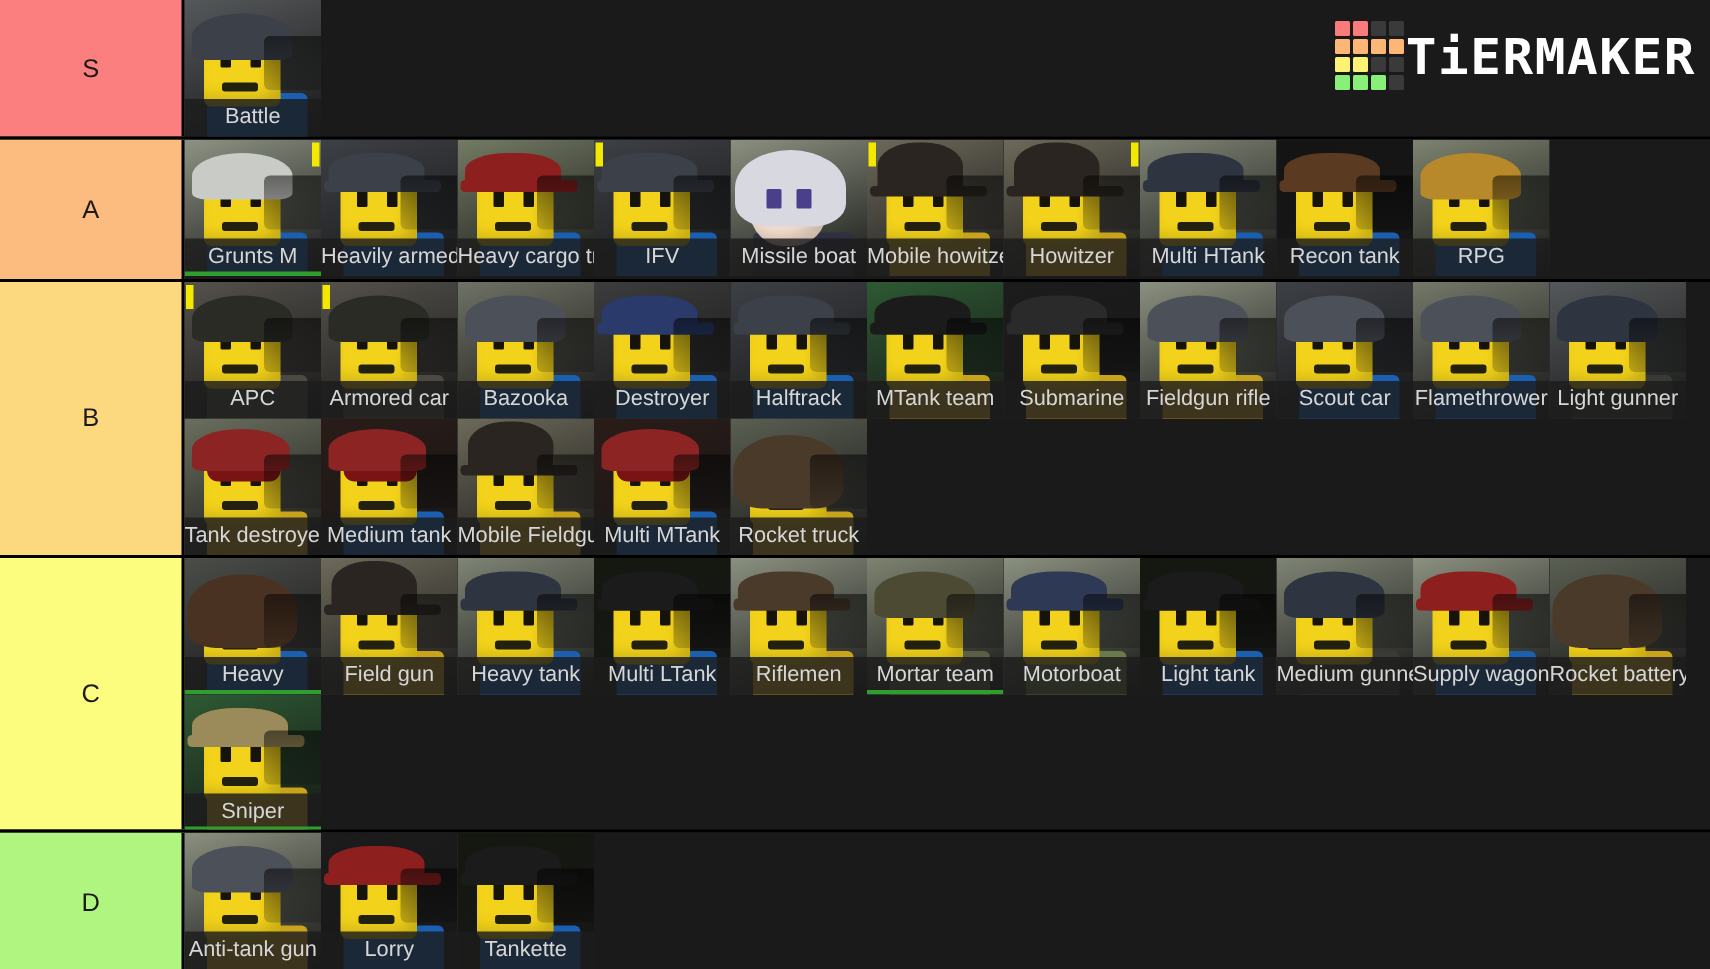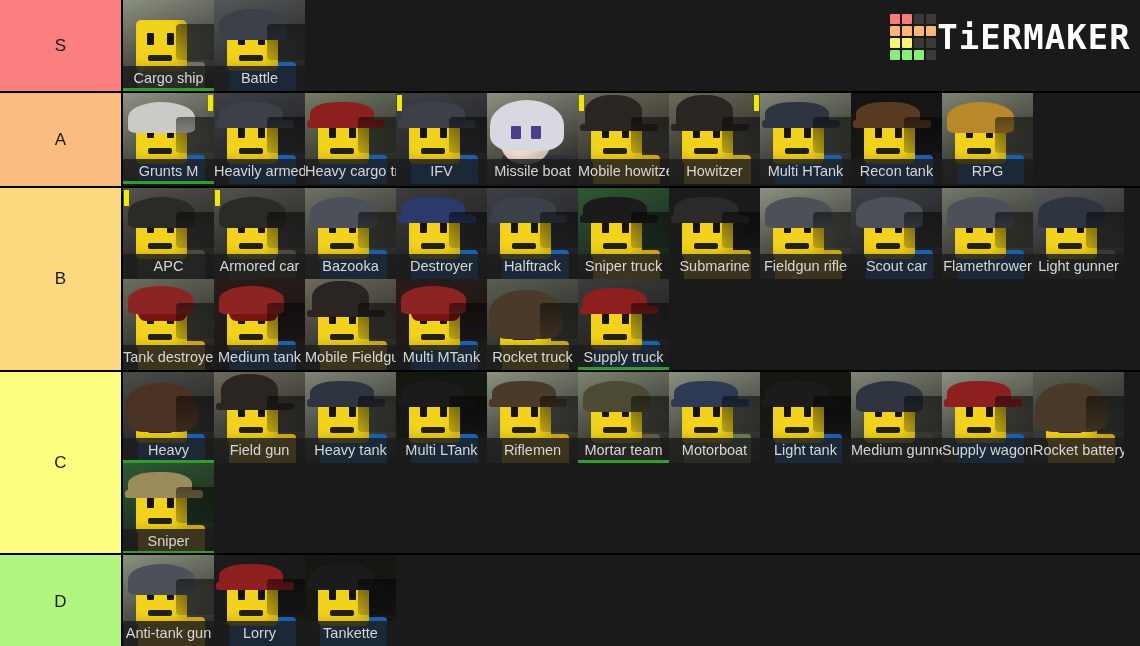--- a/index.html
+++ b/index.html
@@ -168,32 +168,20 @@
         <div class="logo-cell" style="background: rgb(136, 239, 121);"></div>
         <div class="logo-cell" style="background: rgb(58, 58, 58);"></div>
       </div>
     <div class="logo-text">TiERMAKER</div>
   </div>
 
   <div id="tier-list">
       <div class="tier-row" style="height: 93px;">
         <div class="tier-label" style="background: rgb(252, 127, 127);">S</div>
         <div class="tier-items">
-          <div class="tile underline" title="Cargo ship">
-            <div class="fig">
-              <div class="bg" style="background: linear-gradient(160deg, rgb(139, 145, 128) 0%, rgba(0, 0, 0, 0.45) 100%);"></div>
-              <div class="torso" style="background: rgb(110, 116, 99);"></div>
-              <div class="head"></div>
-              <div class="eye l"></div>
-              <div class="eye r"></div>
-              <div class="mouth"></div>
-              <div class="prop" style="background: linear-gradient(rgba(0, 0, 0, 0.55), rgba(0, 0, 0, 0.2));"></div>
-            </div>
-            <div class="tile-caption">Cargo ship</div>
-          </div>
           <div class="tile" title="Grunts">
             <div class="fig">
               <div class="bg" style="background: linear-gradient(160deg, rgb(85, 88, 90) 0%, rgba(0, 0, 0, 0.45) 100%);"></div>
               <div class="torso" style="background: rgb(26, 95, 176);"></div>
               <div class="head"></div>
               <div class="eye l"></div>
               <div class="eye r"></div>
               <div class="mouth"></div>
               <div class="hat" style="background: rgb(59, 64, 73); border-radius: 50% 50% 14% 14%; height: 34%; top: 10%; width: 74%; left: 5%;"></div>
               <div class="prop" style="background: linear-gradient(rgba(0, 0, 0, 0.55), rgba(0, 0, 0, 0.2));"></div>
@@ -423,21 +411,21 @@
               <div class="bg" style="background: linear-gradient(160deg, rgb(45, 90, 51) 0%, rgba(0, 0, 0, 0.45) 100%);"></div>
               <div class="torso" style="background: rgb(202, 163, 29);"></div>
               <div class="head"></div>
               <div class="eye l"></div>
               <div class="eye r"></div>
               <div class="mouth"></div>
               <div class="brim" style="background: rgb(27, 27, 27); top: 30%;"></div>
               <div class="hat" style="background: rgb(27, 27, 27); border-radius: 45% 45% 10% 10%; height: 28%; top: 10%; width: 70%; left: 6%;"></div>
               <div class="prop" style="background: linear-gradient(rgba(0, 0, 0, 0.55), rgba(0, 0, 0, 0.2));"></div>
             </div>
-            <div class="tile-caption">Sniper truck</div>
+            <div class="tile-caption">MTank team</div>
           </div>
           <div class="tile" title="Submarine">
             <div class="fig">
               <div class="bg" style="background: linear-gradient(160deg, rgb(28, 28, 28) 0%, rgba(0, 0, 0, 0.45) 100%);"></div>
               <div class="torso" style="background: rgb(202, 163, 29);"></div>
               <div class="head"></div>
               <div class="eye l"></div>
               <div class="eye r"></div>
               <div class="mouth"></div>
               <div class="brim" style="background: rgb(42, 42, 42); top: 30%;"></div>
@@ -559,34 +547,20 @@
               <div class="bg" style="background: linear-gradient(160deg, rgb(90, 95, 82) 0%, rgba(0, 0, 0, 0.45) 100%);"></div>
               <div class="torso" style="background: rgb(202, 163, 29);"></div>
               <div class="head"></div>
               <div class="eye l"></div>
               <div class="eye r"></div>
               <div class="mouth"></div>
               <div class="hat" style="background: rgb(74, 58, 42); border-radius: 48% 48% 26% 26%; height: 54%; top: 12%; width: 80%; left: 2%; z-index: 0;"></div>
               <div class="prop" style="background: linear-gradient(rgba(0, 0, 0, 0.55), rgba(0, 0, 0, 0.2));"></div>
             </div>
             <div class="tile-caption">Rocket truck</div>
-          </div>
-          <div class="tile underline" title="Supply truck">
-            <div class="fig">
-              <div class="bg" style="background: linear-gradient(160deg, rgb(60, 60, 60) 0%, rgba(0, 0, 0, 0.45) 100%);"></div>
-              <div class="torso" style="background: rgb(26, 95, 176);"></div>
-              <div class="head"></div>
-              <div class="eye l"></div>
-              <div class="eye r"></div>
-              <div class="mouth"></div>
-              <div class="brim" style="background: rgb(141, 31, 31); top: 30%;"></div>
-              <div class="hat" style="background: rgb(141, 31, 31); border-radius: 45% 45% 10% 10%; height: 28%; top: 10%; width: 70%; left: 6%;"></div>
-              <div class="prop" style="background: linear-gradient(rgba(0, 0, 0, 0.55), rgba(0, 0, 0, 0.2));"></div>
-            </div>
-            <div class="tile-caption">Supply truck</div>
           </div>
         </div>
       </div>
       <div class="tier-row" style="height: 183px;">
         <div class="tier-label" style="background: rgb(252, 252, 127);">C</div>
         <div class="tier-items">
           <div class="tile underline" title="Biker">
             <div class="fig">
               <div class="bg" style="background: linear-gradient(160deg, rgb(75, 77, 73) 0%, rgba(0, 0, 0, 0.45) 100%);"></div>
               <div class="torso" style="background: rgb(26, 95, 176);"></div>

